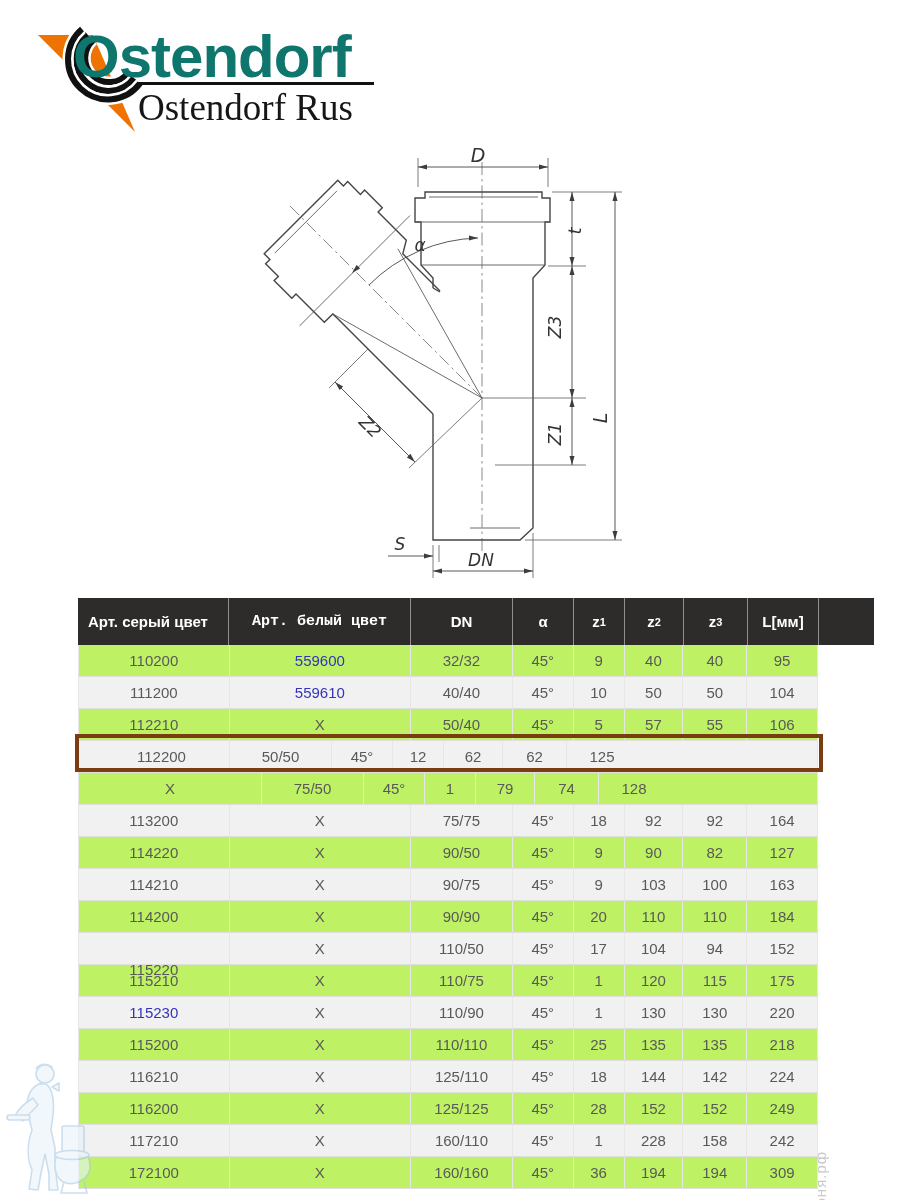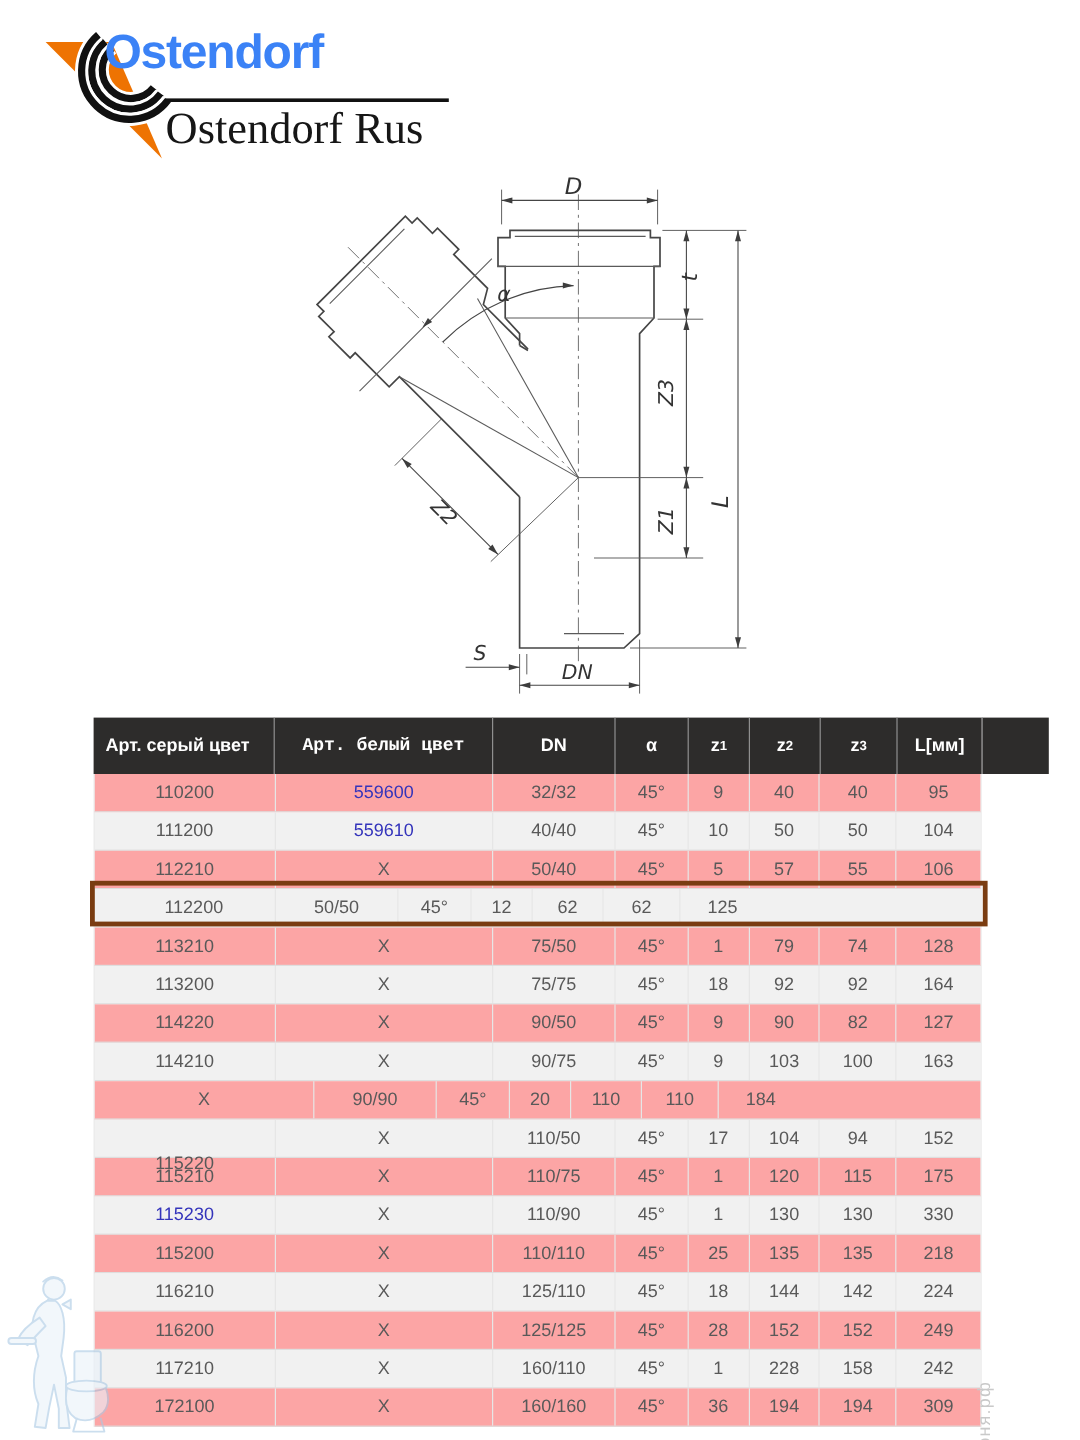--- a/index.html
+++ b/index.html
@@ -4,22 +4,22 @@
 <style>
   html,body{margin:0;padding:0;}
   body{
     width:900px;height:1200px;position:relative;background:#ffffff;
     font-family:"Liberation Sans", sans-serif;overflow:hidden;
   }
   
   .logo{position:absolute;left:25px;top:22px;width:360px;height:110px;}
   .logo-mark{position:absolute;left:0;top:0;}
   .logo-brand{
-    position:absolute;left:62px;top:0px;font-size:40px;font-weight:bold;
-    letter-spacing:-1px;color:#3b82f6;font-family:"Liberation Sans",sans-serif;
+    position:absolute;left:48px;top:0px;font-size:60px;font-weight:bold;
+    letter-spacing:-1px;color:#0f766e;font-family:"Liberation Sans",sans-serif;
   }
   .logo-rule{position:absolute;left:113px;top:60px;width:236px;height:3px;background:#111;}
   .logo-sub{
     position:absolute;left:113px;top:64px;font-size:37px;color:#161616;
     font-family:"Liberation Serif", serif;
   }
   
   .diagram{position:absolute;left:255px;top:145px;}
   .diagram text{font-family:"DejaVu Sans", sans-serif;font-style:italic;fill:#333;}
   
@@ -29,21 +29,21 @@
     display:flex;align-items:center;justify-content:center;color:#fff;
     font-size:15px;font-weight:bold;border-left:1px solid #8f8f8f;box-sizing:border-box;
   }
   .tbl-head .hc:first-child{border-left:none;justify-content:flex-start;padding-left:10px;}
   .tbl-head .hc sub{font-size:11px;}
   .head-ext{
     position:absolute;left:740px;top:0;width:56px;height:47px;background:#2d2c2b;
     border-left:1px solid #8f8f8f;box-sizing:border-box;
   }
   .tbl-body{border-left:1px solid #e6e6e6;border-right:1px solid #e6e6e6;}
-  .trow{display:flex;height:31px;border-bottom:1px solid #dedede;background:#fca5a5;}
+  .trow{display:flex;height:31px;border-bottom:1px solid #dedede;background:#bef264;}
   .trow.alt{background:#f1f1f1;}
   .tc{
     display:flex;align-items:center;justify-content:center;font-size:15px;color:#595959;
     border-left:1px solid #e6e6e6;box-sizing:border-box;
   }
   .tc:first-child{border-left:none;}
   .tc.link{color:#3434bb;cursor:pointer;}
   .hl-box{
     position:absolute;left:75px;top:734px;width:748px;height:38px;box-sizing:border-box;
     border:4px solid #7a3c11;pointer-events:none;
@@ -206,21 +206,20 @@
       <div class="trow alt">
         <div class="tc" style="width: 150px; padding-left: 15px;">112200</div>
         <div class="tc" style="width: 102px;">50/50</div>
         <div class="tc" style="width: 61px;">45°</div>
         <div class="tc" style="width: 51px;">12</div>
         <div class="tc" style="width: 59px;">62</div>
         <div class="tc" style="width: 64px;">62</div>
         <div class="tc" style="width: 71px;">125</div>
       </div>
       <div class="trow">
-        <div class="tc" style="width: 150px;">113210</div>
         <div class="tc" style="width: 182px;">X</div>
         <div class="tc" style="width: 102px;">75/50</div>
         <div class="tc" style="width: 61px;">45°</div>
         <div class="tc" style="width: 51px;">1</div>
         <div class="tc" style="width: 59px;">79</div>
         <div class="tc" style="width: 64px;">74</div>
         <div class="tc" style="width: 71px;">128</div>
       </div>
       <div class="trow alt">
         <div class="tc" style="width: 150px;">113200</div>
@@ -246,20 +245,21 @@
         <div class="tc" style="width: 150px;">114210</div>
         <div class="tc" style="width: 182px;">X</div>
         <div class="tc" style="width: 102px;">90/75</div>
         <div class="tc" style="width: 61px;">45°</div>
         <div class="tc" style="width: 51px;">9</div>
         <div class="tc" style="width: 59px;">103</div>
         <div class="tc" style="width: 64px;">100</div>
         <div class="tc" style="width: 71px;">163</div>
       </div>
       <div class="trow">
+        <div class="tc" style="width: 150px;">114200</div>
         <div class="tc" style="width: 182px;">X</div>
         <div class="tc" style="width: 102px;">90/90</div>
         <div class="tc" style="width: 61px;">45°</div>
         <div class="tc" style="width: 51px;">20</div>
         <div class="tc" style="width: 59px;">110</div>
         <div class="tc" style="width: 64px;">110</div>
         <div class="tc" style="width: 71px;">184</div>
       </div>
       <div class="trow alt">
         <div class="tc" style="width: 150px; margin-top: 36px;">115220</div>
@@ -282,21 +282,21 @@
         <div class="tc" style="width: 71px;">175</div>
       </div>
       <div class="trow alt">
         <div class="tc link" style="width: 150px;">115230</div>
         <div class="tc" style="width: 182px;">X</div>
         <div class="tc" style="width: 102px;">110/90</div>
         <div class="tc" style="width: 61px;">45°</div>
         <div class="tc" style="width: 51px;">1</div>
         <div class="tc" style="width: 59px;">130</div>
         <div class="tc" style="width: 64px;">130</div>
-        <div class="tc" style="width: 71px;">330</div>
+        <div class="tc" style="width: 71px;">220</div>
       </div>
       <div class="trow">
         <div class="tc" style="width: 150px;">115200</div>
         <div class="tc" style="width: 182px;">X</div>
         <div class="tc" style="width: 102px;">110/110</div>
         <div class="tc" style="width: 61px;">45°</div>
         <div class="tc" style="width: 51px;">25</div>
         <div class="tc" style="width: 59px;">135</div>
         <div class="tc" style="width: 64px;">135</div>
         <div class="tc" style="width: 71px;">218</div>

